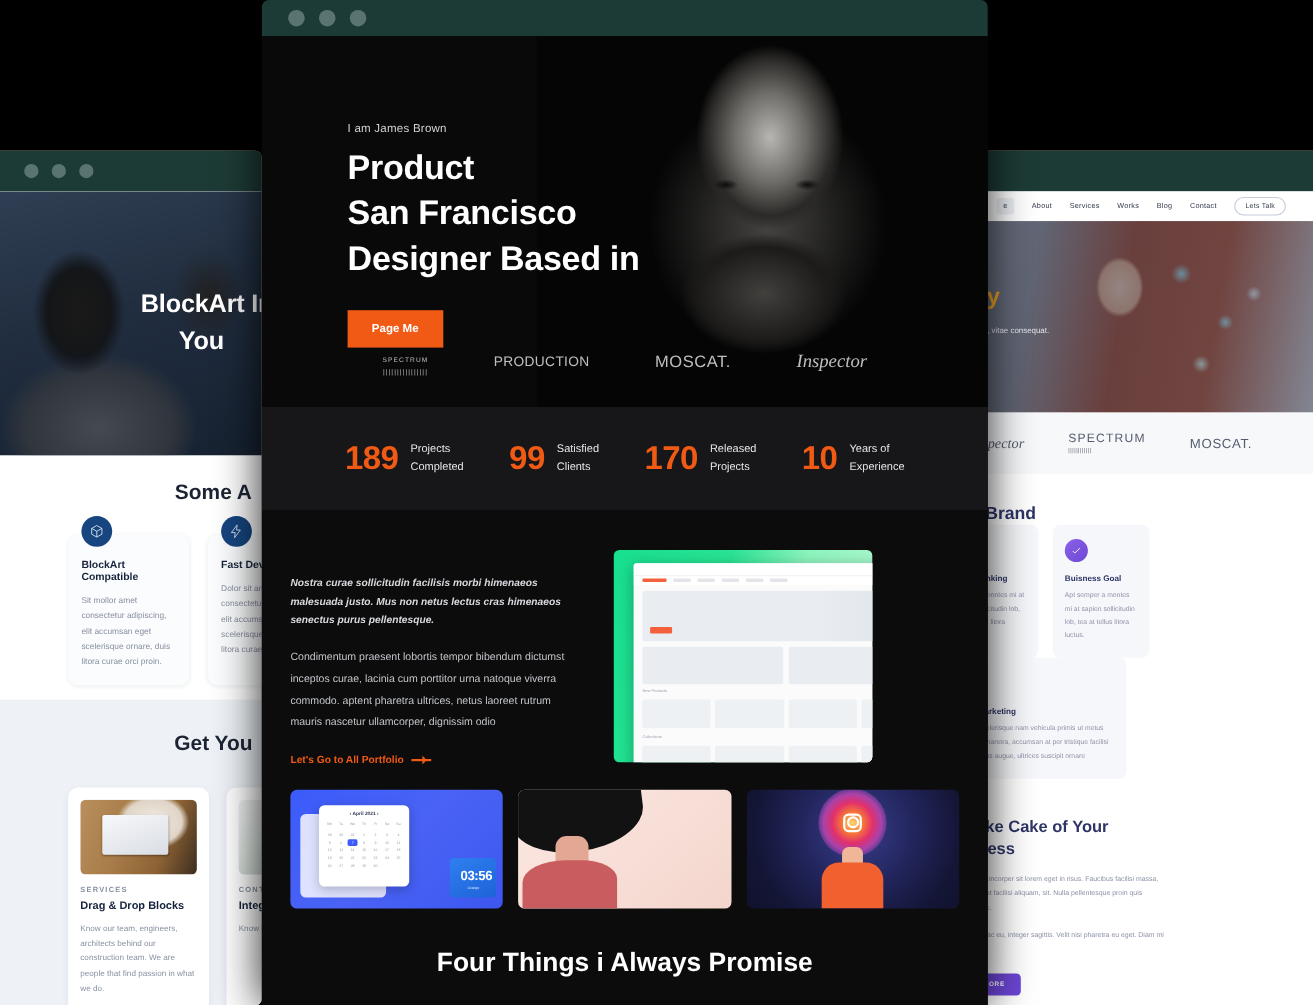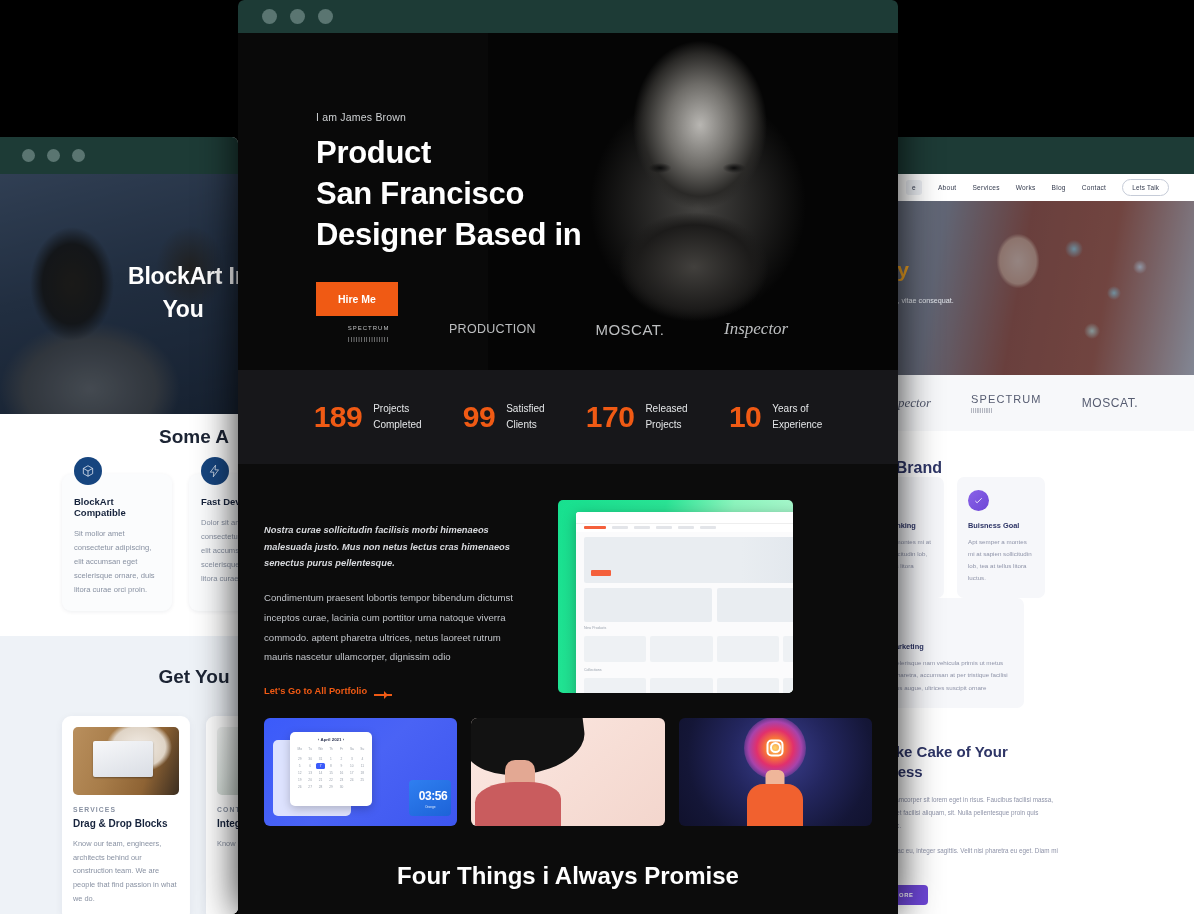--- a/index.html
+++ b/index.html
@@ -29,21 +29,21 @@
       radial-gradient(ellipse 55px 70px at 190px 95px, #4a4034 0%, transparent 62%),
       radial-gradient(ellipse 120px 90px at 90px 215px, #9a9184 0%, #6d6a63 55%, transparent 75%),
       linear-gradient(165deg,#6d7c88 0%, #4a5a68 45%, #32414f 100%);
   }
   .lw-hero-tint { position:absolute; inset:0; background:rgba(24,52,96,.62); mix-blend-mode:multiply; }
   .lw-hero-txt {
     position:absolute; left:0; right:0; top:86px; text-align:center;
     color:#fff; font-size:23px; font-weight:700; line-height:1.45;
     letter-spacing:-.2px; white-space:nowrap; padding-left:128px;
   }
-  .lw-sec-white { background:#fff; padding-top:12px; height:222px; }
+  .lw-sec-white { background:#fff; padding-top:24px; height:222px; }
   .lw-h2 { text-align:center; font-size:19px; font-weight:700; color:#1c2434; padding-left:150px; white-space:nowrap;}
   .lw-cards { display:flex; gap:17px; padding:26px 0 0 62px; }
   .lw-card {
     width:110px; background:#fbfcfd; border-radius:9px; padding:18px 12px 14px;
     box-shadow:0 1px 4px rgba(20,30,60,.07); flex:0 0 auto; position:relative;
   }
   .lw-ico {
     position:absolute; top:-17px; left:12px;
     width:28px; height:28px; border-radius:50%; background:#16457f;
     display:flex; align-items:center; justify-content:center;
@@ -160,21 +160,21 @@
   .cw-stat { display:flex; align-items:center; gap:11px; }
   .cw-num { color:#f05a14; font-size:30px; font-weight:800; letter-spacing:-.5px; }
   .cw-lab { color:#e4e6e8; font-size:10px; line-height:1.65; }
 
   .cw-port { background:#0c0c0c; padding:36px 0 0 0; position:relative; min-height:483px; }
   .cw-port-inner { display:flex; gap:26px; padding:0 26px; }
   .cw-port-left { width:268px; flex:0 0 auto; }
   .cw-port-left h2 { font-size:24px; color:#fff; font-weight:700; letter-spacing:-.2px; }
   .cw-lead { margin-top:22px; font-size:9.3px; line-height:1.8; color:#d8dade; font-style:italic; font-weight:700; }
   .cw-body { margin-top:16px; font-size:9.6px; line-height:2.05; color:#c2c5ca; }
-  .cw-link { margin-top:19px; font-size:9.3px; color:#f05a14; font-weight:700; display:flex; align-items:flex-end; gap:7px;}
+  .cw-link { margin-top:19px; font-size:9.3px; color:#f05a14; font-weight:700; display:flex; align-items:center; gap:7px;}
   .cw-arrow { width:18px; height:2px; background:#f05a14; position:relative; }
   .cw-arrow::after{ content:""; position:absolute; right:0; top:-3px; border:4px solid transparent; border-left-color:#f05a14; }
 
   .cw-shot { width:235px; height:193px; flex:0 0 auto; border-radius:5px; overflow:hidden; position:relative;
              background:linear-gradient(105deg,#17e08f 0%,#2ae495 38%,#8df5be 62%,#b9f8d5 100%); }
   .cw-shot-inner { position:absolute; left:18px; top:12px; right:-60px; bottom:-26px;
                    background:#fbfbfc; border-radius:3px; box-shadow:0 3px 14px rgba(0,0,0,.3); overflow:hidden; }
   .shot-top { height:12px; background:#fff; border-bottom:1px solid #eee; }
   .shot-nav { height:8px; background:#fff; display:flex; gap:6px; padding:2px 8px; }
   .shot-nav i { display:block; width:16px; height:3px; background:#e3e5e9; border-radius:1px; }
@@ -395,21 +395,21 @@
 
     <div class="cw-hero">
       <div class="cw-face"></div>
       <div class="cw-hero-copy">
         <div class="cw-eyebrow">I am James Brown</div>
         <div class="cw-h1">
           <div>Product</div>
           <div>San Francisco</div>
           <div>Designer Based in</div>
         </div>
-        <span class="cw-hire">Hire Me</span>
+        <span class="cw-hire">Page Me</span>
       </div>
 
       <div class="cw-logos">
         <div class="cw-logo spectrum">
           <span style="display:inline;">SPECTRUM</span>
           <span>||||||||||||||||</span>
         </div>
         <div class="cw-logo production">PRODUCTION</div>
         <div class="cw-logo moscat">MOSCAT.</div>
         <div class="cw-logo inspector">Inspector</div>

